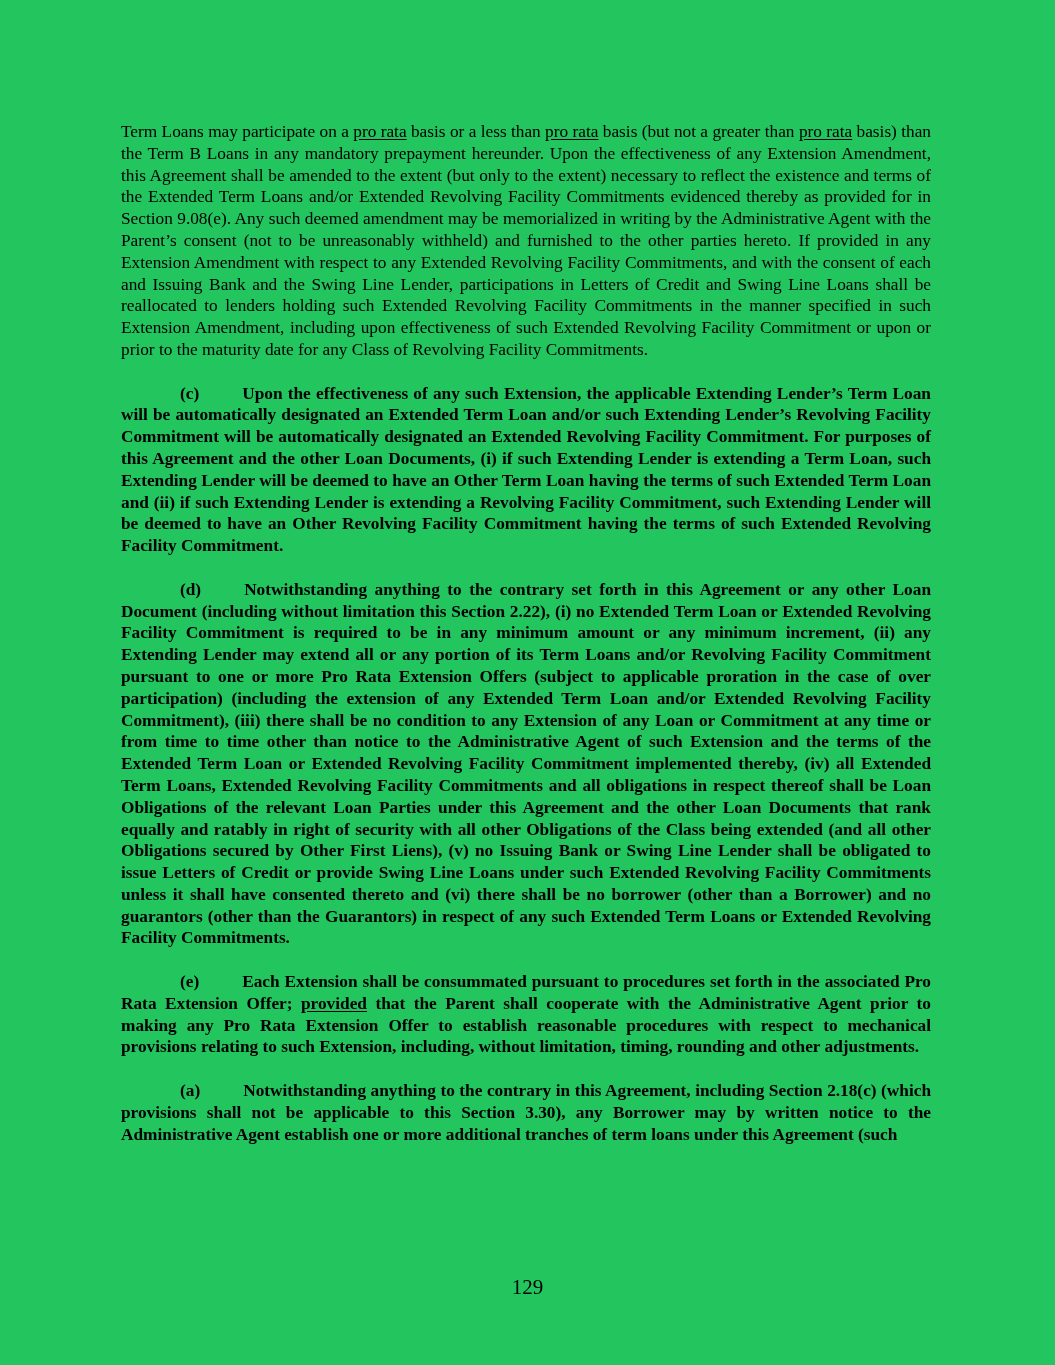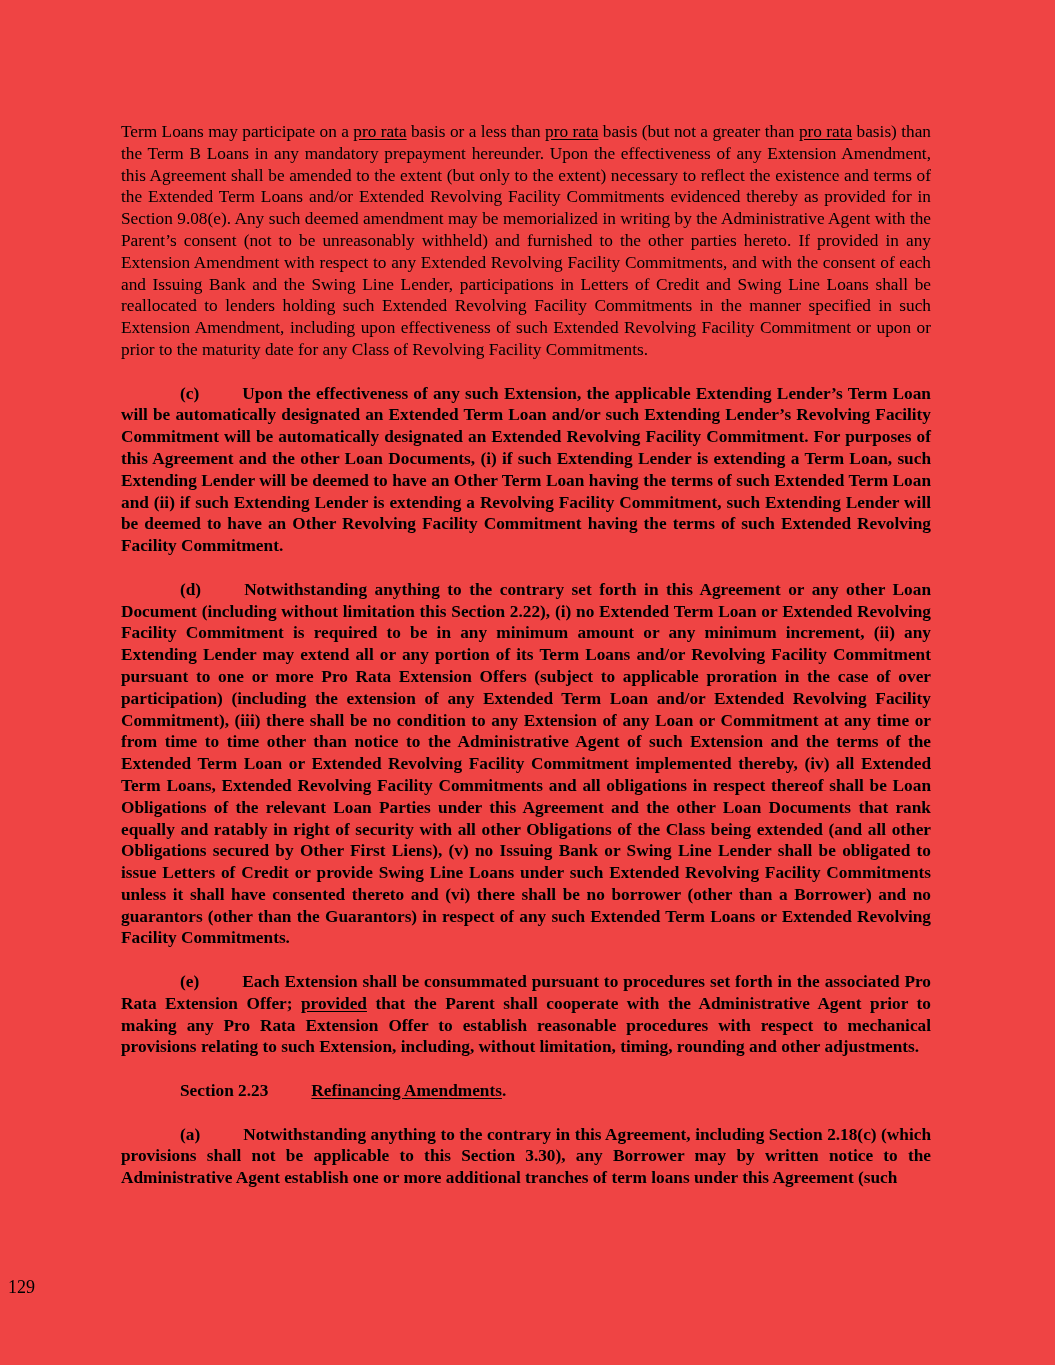--- a/index.html
+++ b/index.html
@@ -4,21 +4,21 @@
 <style>
   html, body {
     margin: 0;
     padding: 0;
     background: #ffffff;
   }
   .page {
     position: relative;
     width: 1055px;
     height: 1365px;
-    background: #ef4444;
+    background: #22c55e;
     font-family: "Liberation Serif", "DejaVu Serif", serif;
     color: #000000;
     overflow: hidden;
   }
   .content {
     position: absolute;
     left: 121px;
     top: 121px;
     width: 810px;
     text-align: justify;
@@ -37,33 +37,32 @@
     display: inline-block;
     width: 43px;
   }
   .u {
     text-decoration: underline;
     text-underline-offset: 2px;
   }
   .page-number {
     position: absolute;
     top: 1277px;
-    left: 8px;
+    left: 0;
     right: 0;
-    text-align: left;
-    font-size: 18px;
+    text-align: center;
+    font-size: 21px;
     line-height: 21.8px;
   }
 </style>
 </head>
 <body>
 
 <div class="page">
   <div class="content">
       <p class="para"><span>Term Loans may participate on a </span><span class="u">pro rata</span><span> basis or a less than </span><span class="u">pro rata</span><span> basis (but not a greater than </span><span class="u">pro rata</span><span> basis) than the Term B Loans in any mandatory prepayment hereunder. Upon the effectiveness of any Extension Amendment, this Agreement shall be amended to the extent (but only to the extent) necessary to reflect the existence and terms of the Extended Term Loans and/or Extended Revolving Facility Commitments evidenced thereby as provided for in Section 9.08(e). Any such deemed amendment may be memorialized in writing by the Administrative Agent with the Parent’s consent (not to be unreasonably withheld) and furnished to the other parties hereto. If provided in any Extension Amendment with respect to any Extended Revolving Facility Commitments, and with the consent of each and Issuing Bank and the Swing Line Lender, participations in Letters of Credit and Swing Line Loans shall be reallocated to lenders holding such Extended Revolving Facility Commitments in the manner specified in such Extension Amendment, including upon effectiveness of such Extended Revolving Facility Commitment or upon or prior to the maturity date for any Class of Revolving Facility Commitments.</span></p>
       <p class="para indent"><span>(c)</span><span class="tab"></span><span>Upon the effectiveness of any such Extension, the applicable Extending Lender’s Term Loan will be automatically designated an Extended Term Loan and/or such Extending Lender’s Revolving Facility Commitment will be automatically designated an Extended Revolving Facility Commitment. For purposes of this Agreement and the other Loan Documents, (i) if such Extending Lender is extending a Term Loan, such Extending Lender will be deemed to have an Other Term Loan having the terms of such Extended Term Loan and (ii) if such Extending Lender is extending a Revolving Facility Commitment, such Extending Lender will be deemed to have an Other Revolving Facility Commitment having the terms of such Extended Revolving Facility Commitment.</span></p>
       <p class="para indent"><span>(d)</span><span class="tab"></span><span>Notwithstanding anything to the contrary set forth in this Agreement or any other Loan Document (including without limitation this Section 2.22), (i) no Extended Term Loan or Extended Revolving Facility Commitment is required to be in any minimum amount or any minimum increment, (ii) any Extending Lender may extend all or any portion of its Term Loans and/or Revolving Facility Commitment pursuant to one or more Pro Rata Extension Offers (subject to applicable proration in the case of over participation) (including the extension of any Extended Term Loan and/or Extended Revolving Facility Commitment), (iii) there shall be no condition to any Extension of any Loan or Commitment at any time or from time to time other than notice to the Administrative Agent of such Extension and the terms of the Extended Term Loan or Extended Revolving Facility Commitment implemented thereby, (iv) all Extended Term Loans, Extended Revolving Facility Commitments and all obligations in respect thereof shall be Loan Obligations of the relevant Loan Parties under this Agreement and the other Loan Documents that rank equally and ratably in right of security with all other Obligations of the Class being extended (and all other Obligations secured by Other First Liens), (v) no Issuing Bank or Swing Line Lender shall be obligated to issue Letters of Credit or provide Swing Line Loans under such Extended Revolving Facility Commitments unless it shall have consented thereto and (vi) there shall be no borrower (other than a Borrower) and no guarantors (other than the Guarantors) in respect of any such Extended Term Loans or Extended Revolving Facility Commitments.</span></p>
       <p class="para indent"><span>(e)</span><span class="tab"></span><span>Each Extension shall be consummated pursuant to procedures set forth in the associated Pro Rata Extension Offer; </span><span class="u">provided</span><span> that the Parent shall cooperate with the Administrative Agent prior to making any Pro Rata Extension Offer to establish reasonable procedures with respect to mechanical provisions relating to such Extension, including, without limitation, timing, rounding and other adjustments.</span></p>
-      <p class="para indent"><span>Section 2.23</span><span class="tab"></span><span class="u">Refinancing Amendments</span><span>.</span></p>
       <p class="para indent"><span>(a)</span><span class="tab"></span><span>Notwithstanding anything to the contrary in this Agreement, including Section 2.18(c) (which provisions shall not be applicable to this Section 3.30), any Borrower may by written notice to the Administrative Agent establish one or more additional tranches of term loans under this Agreement (such</span></p>
     </div>
   <div class="page-number">129</div>
 </div>
 
 </body></html>

